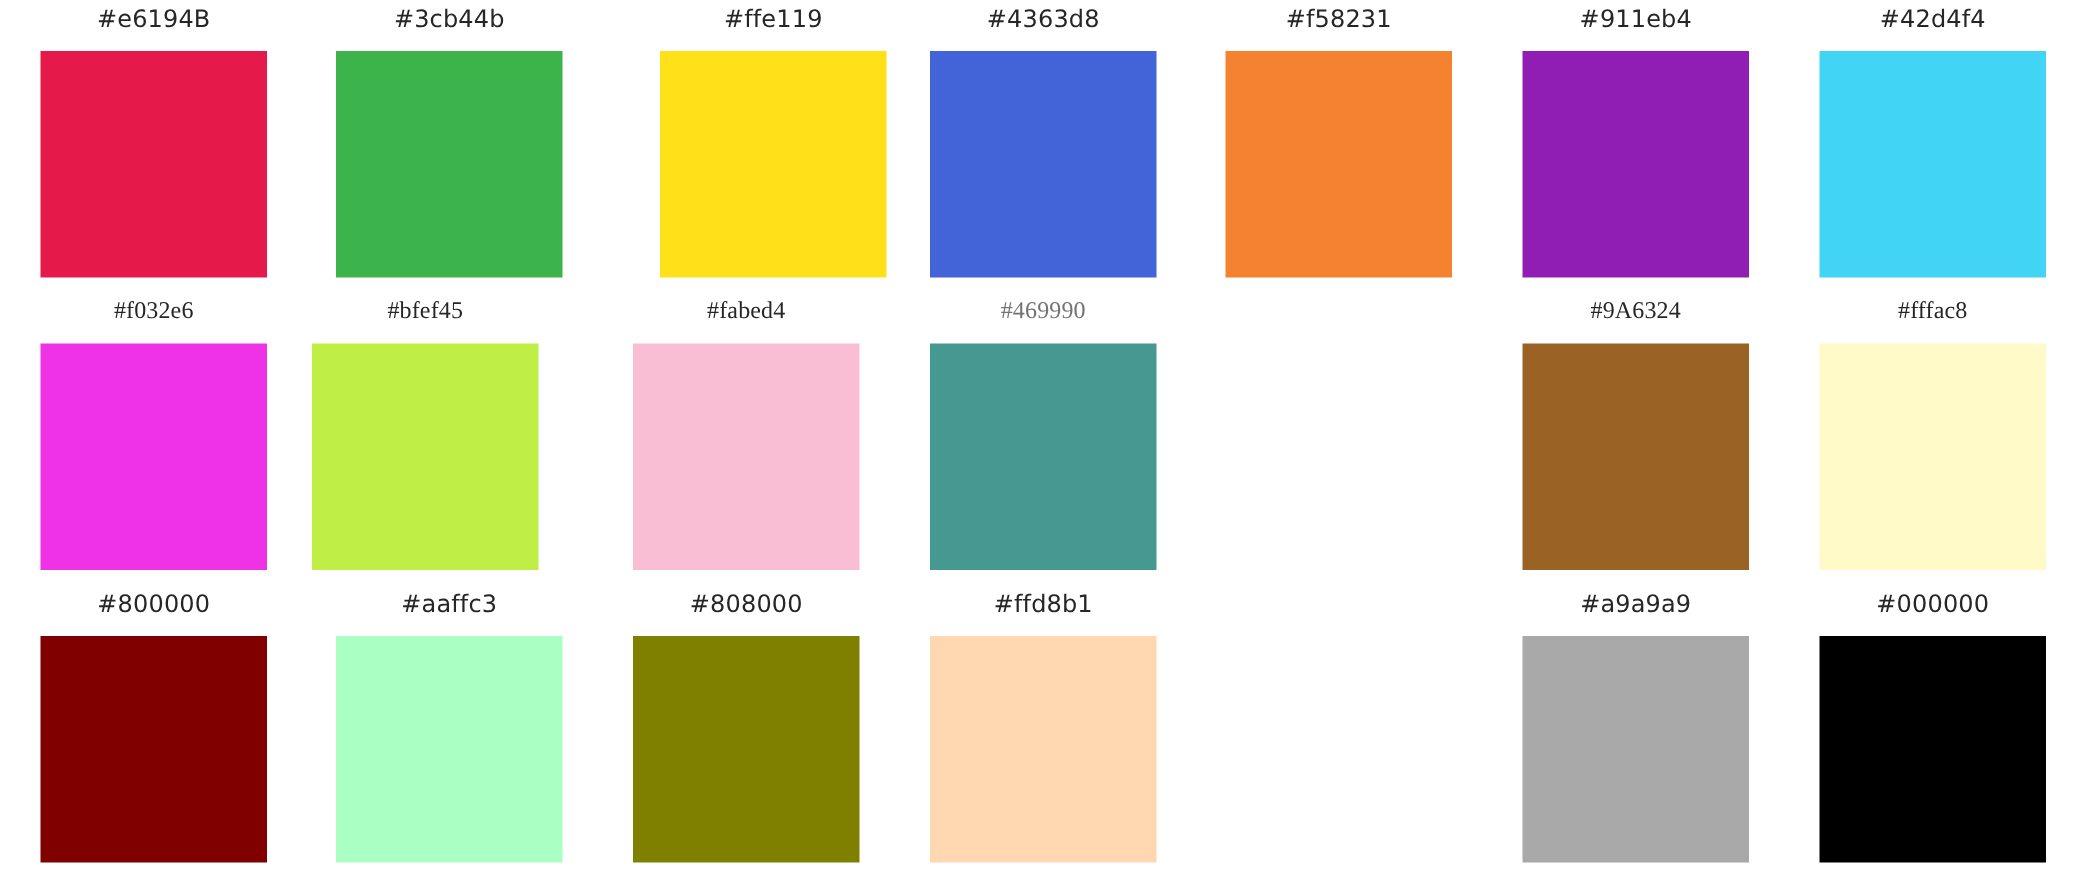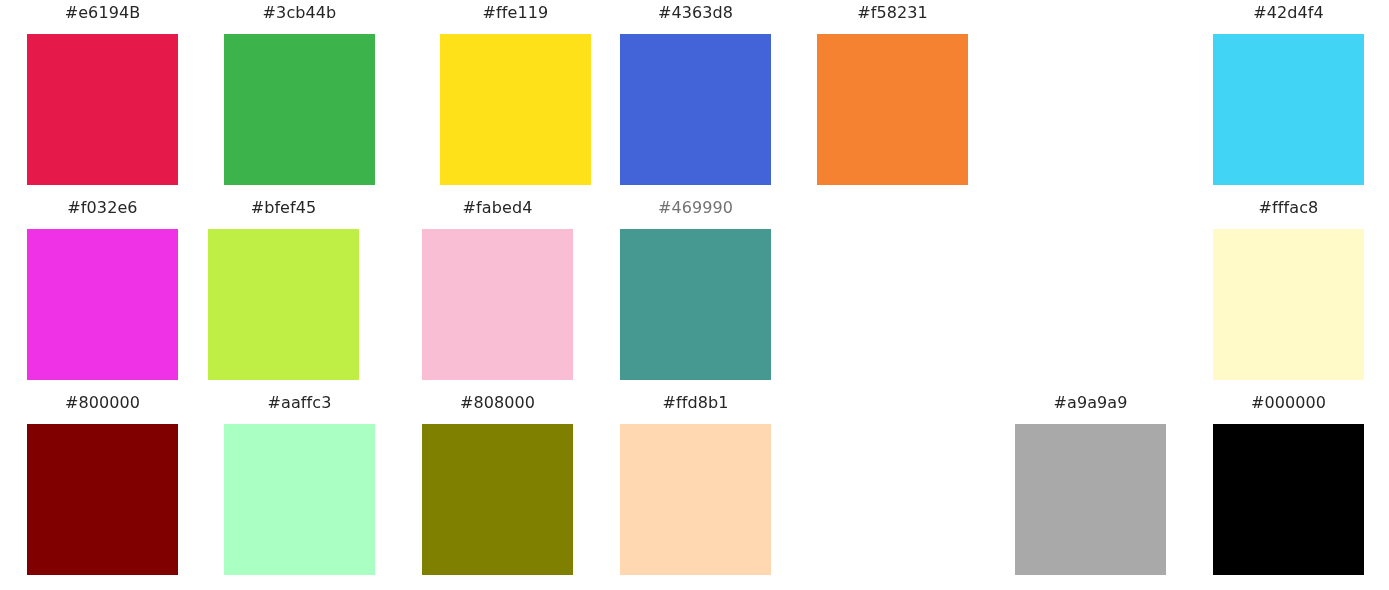--- a/index.html
+++ b/index.html
@@ -31,21 +31,21 @@
     height: 590px;
   }
 
   .swatch-row {
     position: absolute;
     left: 0;
     width: 1389px;
     height: 195px;
   }
   .swatch-row.row-0 { top: 0px; }
-  .swatch-row.row-1 { top: 195px; }
+  .swatch-row.row-1 { top: 195px; font-family: Liberation Serif, serif; }
   .swatch-row.row-2 { top: 390px; padding-left: 44px; }
 
   .swatch-cell {
     position: absolute;
     top: 0;
     width: 151px;
     height: 185px;
   }
 
   .swatch-label {
@@ -91,20 +91,24 @@
         <div class="swatch-patch" style="background-color: rgb(255, 225, 25);"></div>
       </div>
       <div class="swatch-cell" style="left:620px">
         <div class="swatch-label" style="color: rgb(38, 38, 38);">#4363d8</div>
         <div class="swatch-patch" style="background-color: rgb(67, 99, 216);"></div>
       </div>
       <div class="swatch-cell" style="left:817px">
         <div class="swatch-label" style="color: rgb(38, 38, 38);">#f58231</div>
         <div class="swatch-patch" style="background-color: rgb(245, 130, 49);"></div>
       </div>
+      <div class="swatch-cell" style="left:1015px">
+        <div class="swatch-label" style="color: rgb(38, 38, 38);">#911eb4</div>
+        <div class="swatch-patch" style="background-color: rgb(145, 30, 180);"></div>
+      </div>
       <div class="swatch-cell" style="left:1213px">
         <div class="swatch-label" style="color: rgb(38, 38, 38);">#42d4f4</div>
         <div class="swatch-patch" style="background-color: rgb(66, 212, 244);"></div>
       </div>
     </div>
 
     <div class="swatch-row row-1">
       <div class="swatch-cell" style="left:27px">
         <div class="swatch-label" style="color: rgb(38, 38, 38);">#f032e6</div>
         <div class="swatch-patch" style="background-color: rgb(240, 50, 230);"></div>
@@ -113,20 +117,24 @@
         <div class="swatch-label" style="color: rgb(38, 38, 38);">#bfef45</div>
         <div class="swatch-patch" style="background-color: rgb(191, 239, 69);"></div>
       </div>
       <div class="swatch-cell" style="left:422px">
         <div class="swatch-label" style="color: rgb(38, 38, 38);">#fabed4</div>
         <div class="swatch-patch" style="background-color: rgb(250, 190, 212);"></div>
       </div>
       <div class="swatch-cell" style="left:620px">
         <div class="swatch-label" style="color: #737373;">#469990</div>
         <div class="swatch-patch" style="background-color: rgb(70, 153, 144);"></div>
+      </div>
+      <div class="swatch-cell" style="left:1015px">
+        <div class="swatch-label" style="color: rgb(38, 38, 38);">#9A6324</div>
+        <div class="swatch-patch" style="background-color: rgb(154, 99, 36);"></div>
       </div>
       <div class="swatch-cell" style="left:1213px">
         <div class="swatch-label" style="color: rgb(38, 38, 38);">#fffac8</div>
         <div class="swatch-patch" style="background-color: rgb(255, 250, 200);"></div>
       </div>
     </div>
 
     <div class="swatch-row row-2">
       <div class="swatch-cell" style="left:27px">
         <div class="swatch-label" style="color: rgb(38, 38, 38);">#800000</div>

